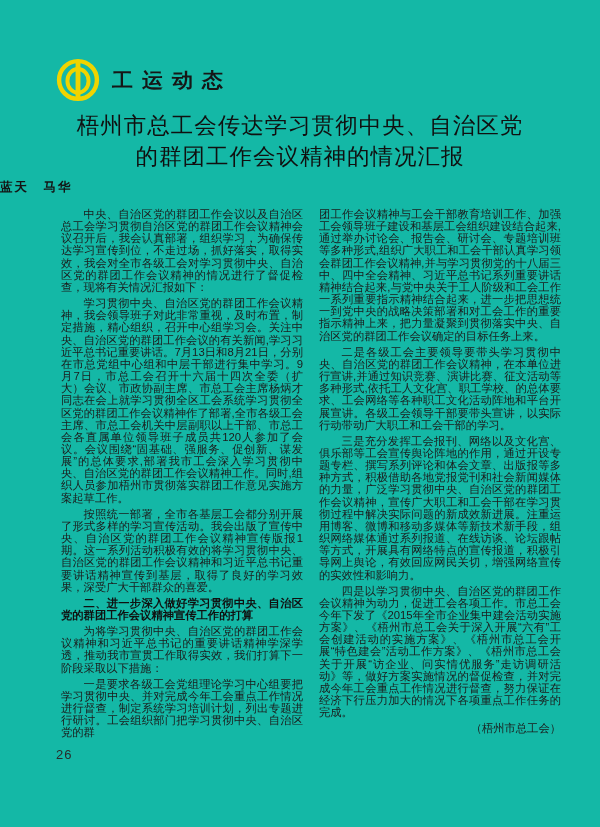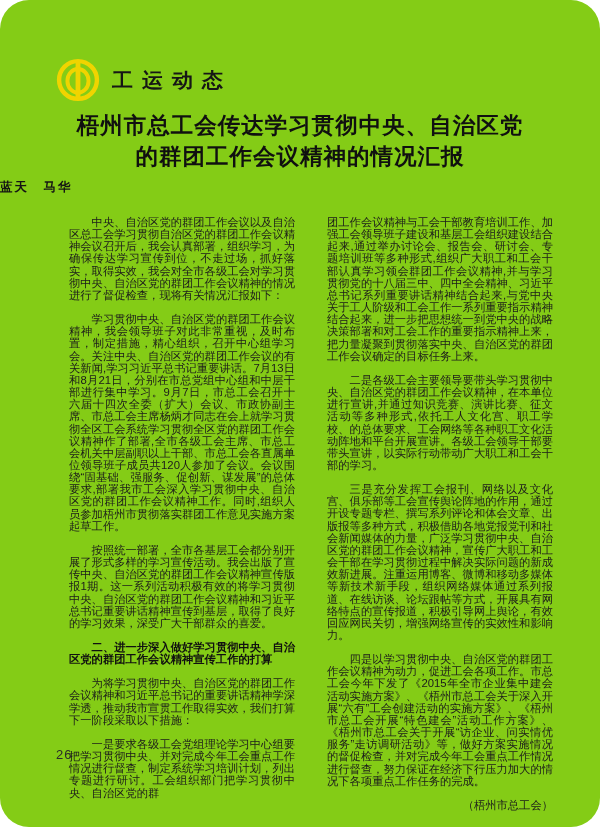--- a/index.html
+++ b/index.html
@@ -4,25 +4,24 @@
 <style>
   html, body {
     margin: 0;
     padding: 0;
     background: #ffffff;
   }
   .page {
     position: relative;
     width: 600px;
     height: 827px;
-    background: #84cc16;
+    background: #14b8a6;
     font-family: "Liberation Sans", sans-serif;
     color: #1b1b1b;
     overflow: hidden;
-    border-radius: 29px;
   }
   .masthead {
     position: absolute;
     left: 56px;
     top: 58px;
     display: flex;
     align-items: center;
     gap: 12px;
   }
   .logo {
@@ -38,21 +37,21 @@
     white-space: nowrap;
     transform: scaleY(0.95);
   }
   .title {
     position: absolute;
     left: 40px;
     right: 40px;
     top: 110px;
     text-align: center;
     font-size: 22.5px;
-    font-weight: 700;
+    font-weight: 400;
     line-height: 31px;
     color: #101010;
     letter-spacing: 1px;
   }
   .authors {
     position: absolute;
     left: 0;
     right: 0;
     top: 179px;
     text-align: left;
@@ -71,21 +70,21 @@
   }
   .col {
     width: 250px;
     font-size: 11.3px;
     line-height: 12.15px;
     text-align: justify;
     word-break: break-all;
     color: #1b1b1b;
   }
   .col p {
-    margin: 12px;
+    margin: 4px;
     padding: 0;
   }
   .para { text-indent: 2em; }
   .para-flow { text-indent: 0; }
   .heading {
     font-weight: bold;
     text-indent: 2em;
     color: #101010;
   }
   .attribution {

